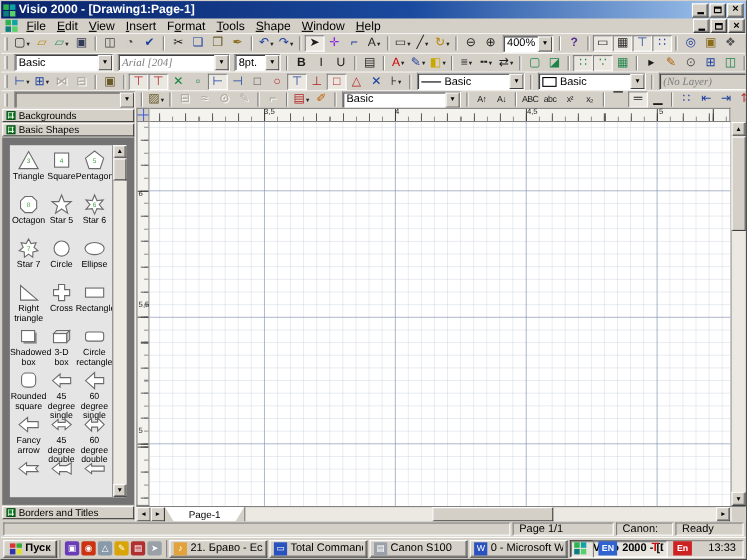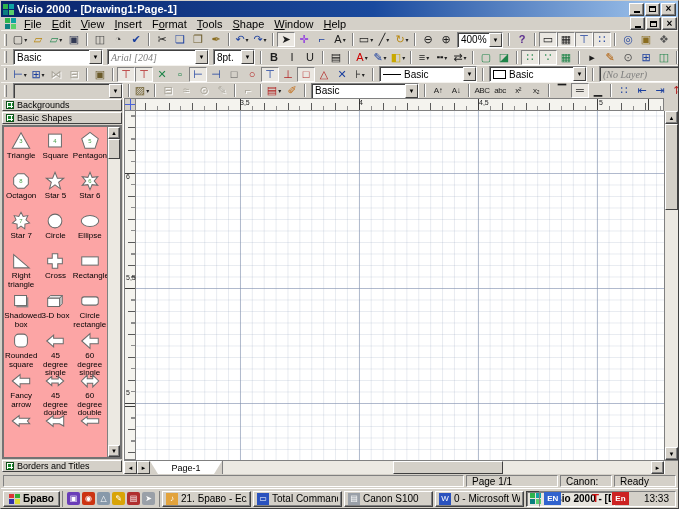--- a/index.html
+++ b/index.html
@@ -39,21 +39,21 @@
 .cval{flex:1;padding:0 3px;font-size:10px;white-space:nowrap;overflow:hidden}
 .cval.it{font-style:italic;color:#7d7d7d;font-family:"Liberation Serif",serif}
 .carr{width:13px;height:100%;background:#d4d0c8;border:1px solid;border-color:#fff #404040 #404040 #fff;display:flex;align-items:center;justify-content:center;font-size:6px;flex:none}
 .swline{width:18px;border-top:1px solid #000;margin-left:3px;flex:none}
 .swbox{width:13px;height:9px;border:1px solid #000;background:#fff;margin-left:3px;flex:none}
 
 .main{flex:1;display:flex;min-height:0}
 .stencil{width:122px;flex:none;display:flex;flex-direction:column;padding:1px;background:#d4d0c8}
 .shdr{height:12px;flex:none;background:#d4d0c8;border:1px solid;border-color:#fff #404040 #404040 #fff;display:flex;align-items:center;gap:3px;padding:0 3px;font-size:9px;margin-bottom:1px}
 .shicon{width:8px;height:8px;flex:none;background:#18852c;background-image:linear-gradient(#fff 1px,transparent 1px),linear-gradient(90deg,#fff 1px,transparent 1px);background-size:4px 4px;border:1px solid #0c4f18}
-.sbody{flex:1;display:flex;min-height:0;border:2px solid #737373;background:#fca5a5;margin-bottom:1px}
+.sbody{flex:1;display:flex;min-height:0;border:7px solid #737373;background:#e5e5e5;margin-bottom:1px}
 .shape-grid{flex:1;display:grid;grid-template-columns:repeat(3,1fr);grid-auto-rows:40px;padding-top:3px;overflow:hidden;align-content:start}
 .shape{display:flex;flex-direction:column;align-items:center;cursor:default}
 .sicon{height:22px}
 .slabel{font-size:8px;line-height:8.5px;text-align:center;color:#000;max-width:34px}
 .sscroll{width:13px;flex:none;background:#ece9e2;border-left:1px solid #808080;display:flex;flex-direction:column}
 .sarr,.harr,.varr{background:#d4d0c8;border:1px solid;border-color:#fff #404040 #404040 #fff;box-shadow:inset -1px -1px 0 #808080;display:flex;align-items:center;justify-content:center;font-size:6px;color:#000;flex:none}
 .sarr{height:12px}
 .sthumb{height:20px;background:#d4d0c8;border:1px solid;border-color:#fff #404040 #404040 #fff;flex:none}
 .sfill{flex:1}
 
@@ -787,21 +787,21 @@
   </div>
 
   <div class="taskbar">
     <div class="startbtn">
       <span class="flag">
           <i class="f1"></i>
           <i class="f2"></i>
           <i class="f3"></i>
           <i class="f4"></i>
         </span>
-      <span>Браво</span>
+      <span>Пуск</span>
     </div>
     <div class="ql" id="qlaunch">
         <span class="qlicon" style="background: rgb(106, 61, 184);">▣</span>
         <span class="qlicon" style="background: rgb(204, 51, 17);">◉</span>
         <span class="qlicon" style="background: rgb(136, 153, 170);">△</span>
         <span class="qlicon" style="background: rgb(217, 164, 7);">✎</span>
         <span class="qlicon" style="background: rgb(176, 48, 48);">▤</span>
         <span class="qlicon" style="background: rgb(154, 160, 168);">➤</span>
       </div>
     <div id="tasks">

